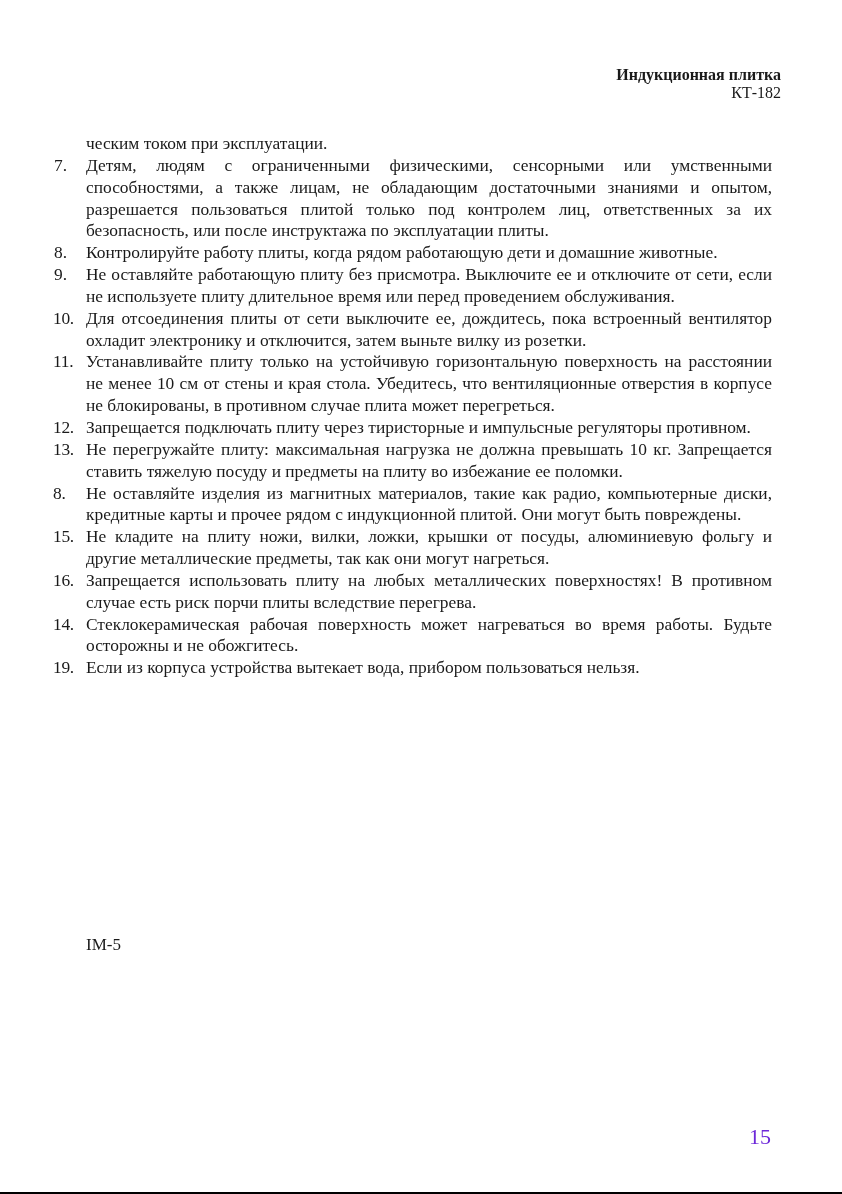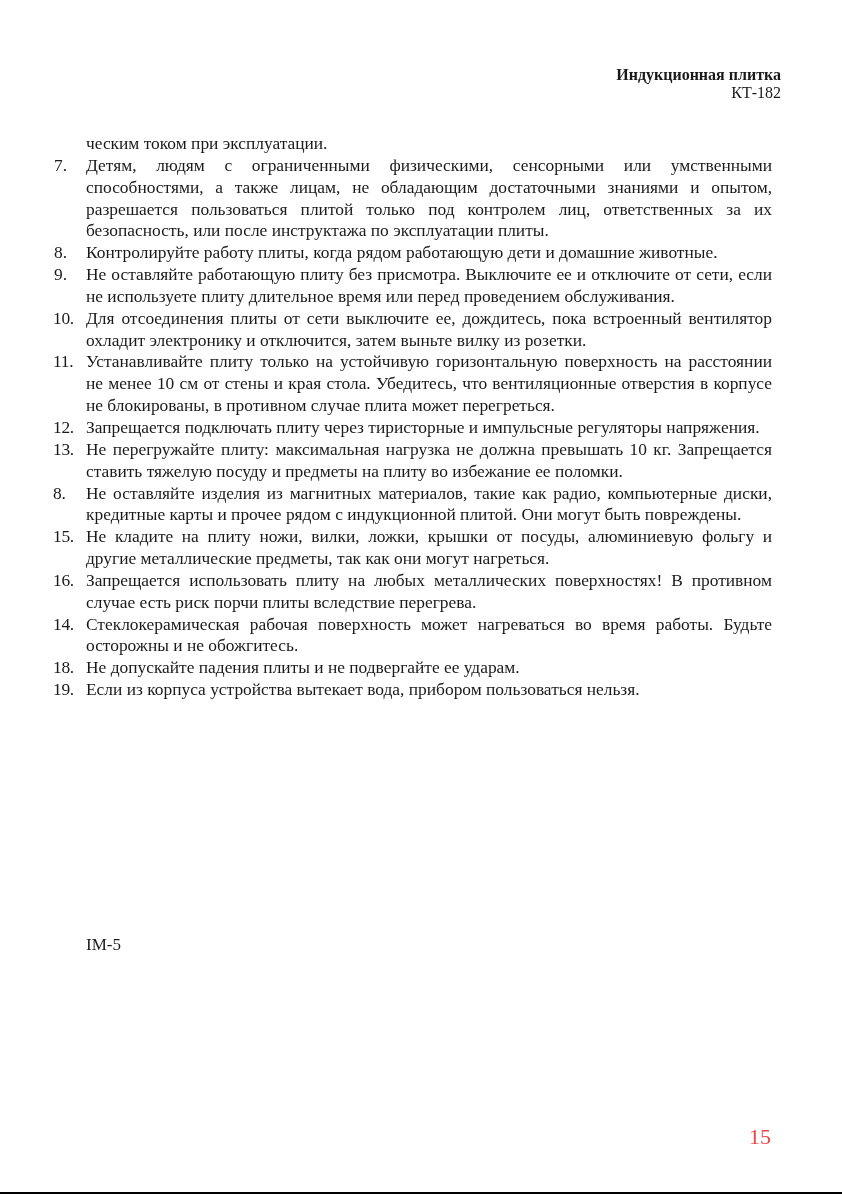--- a/index.html
+++ b/index.html
@@ -18,21 +18,21 @@
     }
     .cont-line { padding-left: 32px; }
     .item { position: relative; padding-left: 32px; text-align: justify; }
     .item .num { position: absolute; left: 0; top: 0; }
     .item .num.two { left: -1px; letter-spacing: -0.3px; }
     .item-text { display: block; }
     .doc-code {
       position: absolute; left: 86px; top: 935px; font-size: 17px;
     }
     .page-number {
-      position: absolute; left: 749px; top: 1124px; font-size: 22px; color: #ef4444;
+      position: absolute; left: 749px; top: 1124px; font-size: 22px; color: #6d28d9;
     }
     .bottom-rule {
       position: absolute; left: 0; bottom: 0; width: 842px; height: 2px; background: #000;
     }
   </style>
 </head>
 <body>
 
 <div class="page-header">
   <div class="title">Индукционная плитка</div>
@@ -57,21 +57,21 @@
   <div class="item">
       <span class="num two">10.</span>
       <span class="item-text">Для отсоединения плиты от сети выключите ее, дождитесь, пока встроенный вентилятор охладит электронику и отключится, затем выньте вилку из розетки.</span>
     </div>
   <div class="item">
       <span class="num two">11.</span>
       <span class="item-text">Устанавливайте плиту только на устойчивую горизонтальную поверхность на расстоянии не менее 10 см от стены и края стола.  Убедитесь, что вентиляционные отверстия в корпусе не блокированы, в противном случае плита может перегреться.</span>
     </div>
   <div class="item">
       <span class="num two">12.</span>
-      <span class="item-text">Запрещается подключать плиту через тиристорные и импульсные регуляторы напряжения.</span>
+      <span class="item-text">Запрещается подключать плиту через тиристорные и импульсные регуляторы противном.</span>
     </div>
   <div class="item">
       <span class="num two">13.</span>
       <span class="item-text">Не перегружайте плиту: максимальная нагрузка не должна превышать 10 кг. Запрещается ставить тяжелую посуду и предметы на плиту во избежание ее поломки.</span>
     </div>
   <div class="item">
       <span class="num two">8.</span>
       <span class="item-text">Не оставляйте изделия из магнитных материалов, такие как радио, компьютерные диски, кредитные карты и прочее рядом с индукционной плитой. Они могут быть повреждены.</span>
     </div>
   <div class="item">
@@ -80,24 +80,20 @@
     </div>
   <div class="item">
       <span class="num two">16.</span>
       <span class="item-text">Запрещается использовать плиту на любых металлических поверхностях! В противном случае есть риск порчи плиты вследствие перегрева.</span>
     </div>
   <div class="item">
       <span class="num two">14.</span>
       <span class="item-text">Стеклокерамическая рабочая поверхность может нагреваться во время работы. Будьте осторожны и не обожгитесь.</span>
     </div>
   <div class="item">
-      <span class="num two">18.</span>
-      <span class="item-text">Не допускайте падения плиты и не подвергайте ее ударам.</span>
-    </div>
-  <div class="item">
       <span class="num two">19.</span>
       <span class="item-text">Если из корпуса устройства вытекает вода, прибором пользоваться нельзя.</span>
     </div>
 </div>
 
 <div class="doc-code">IM-5</div>
 <div class="page-number">15</div>
 <div class="bottom-rule"></div>
 
 </body></html>

